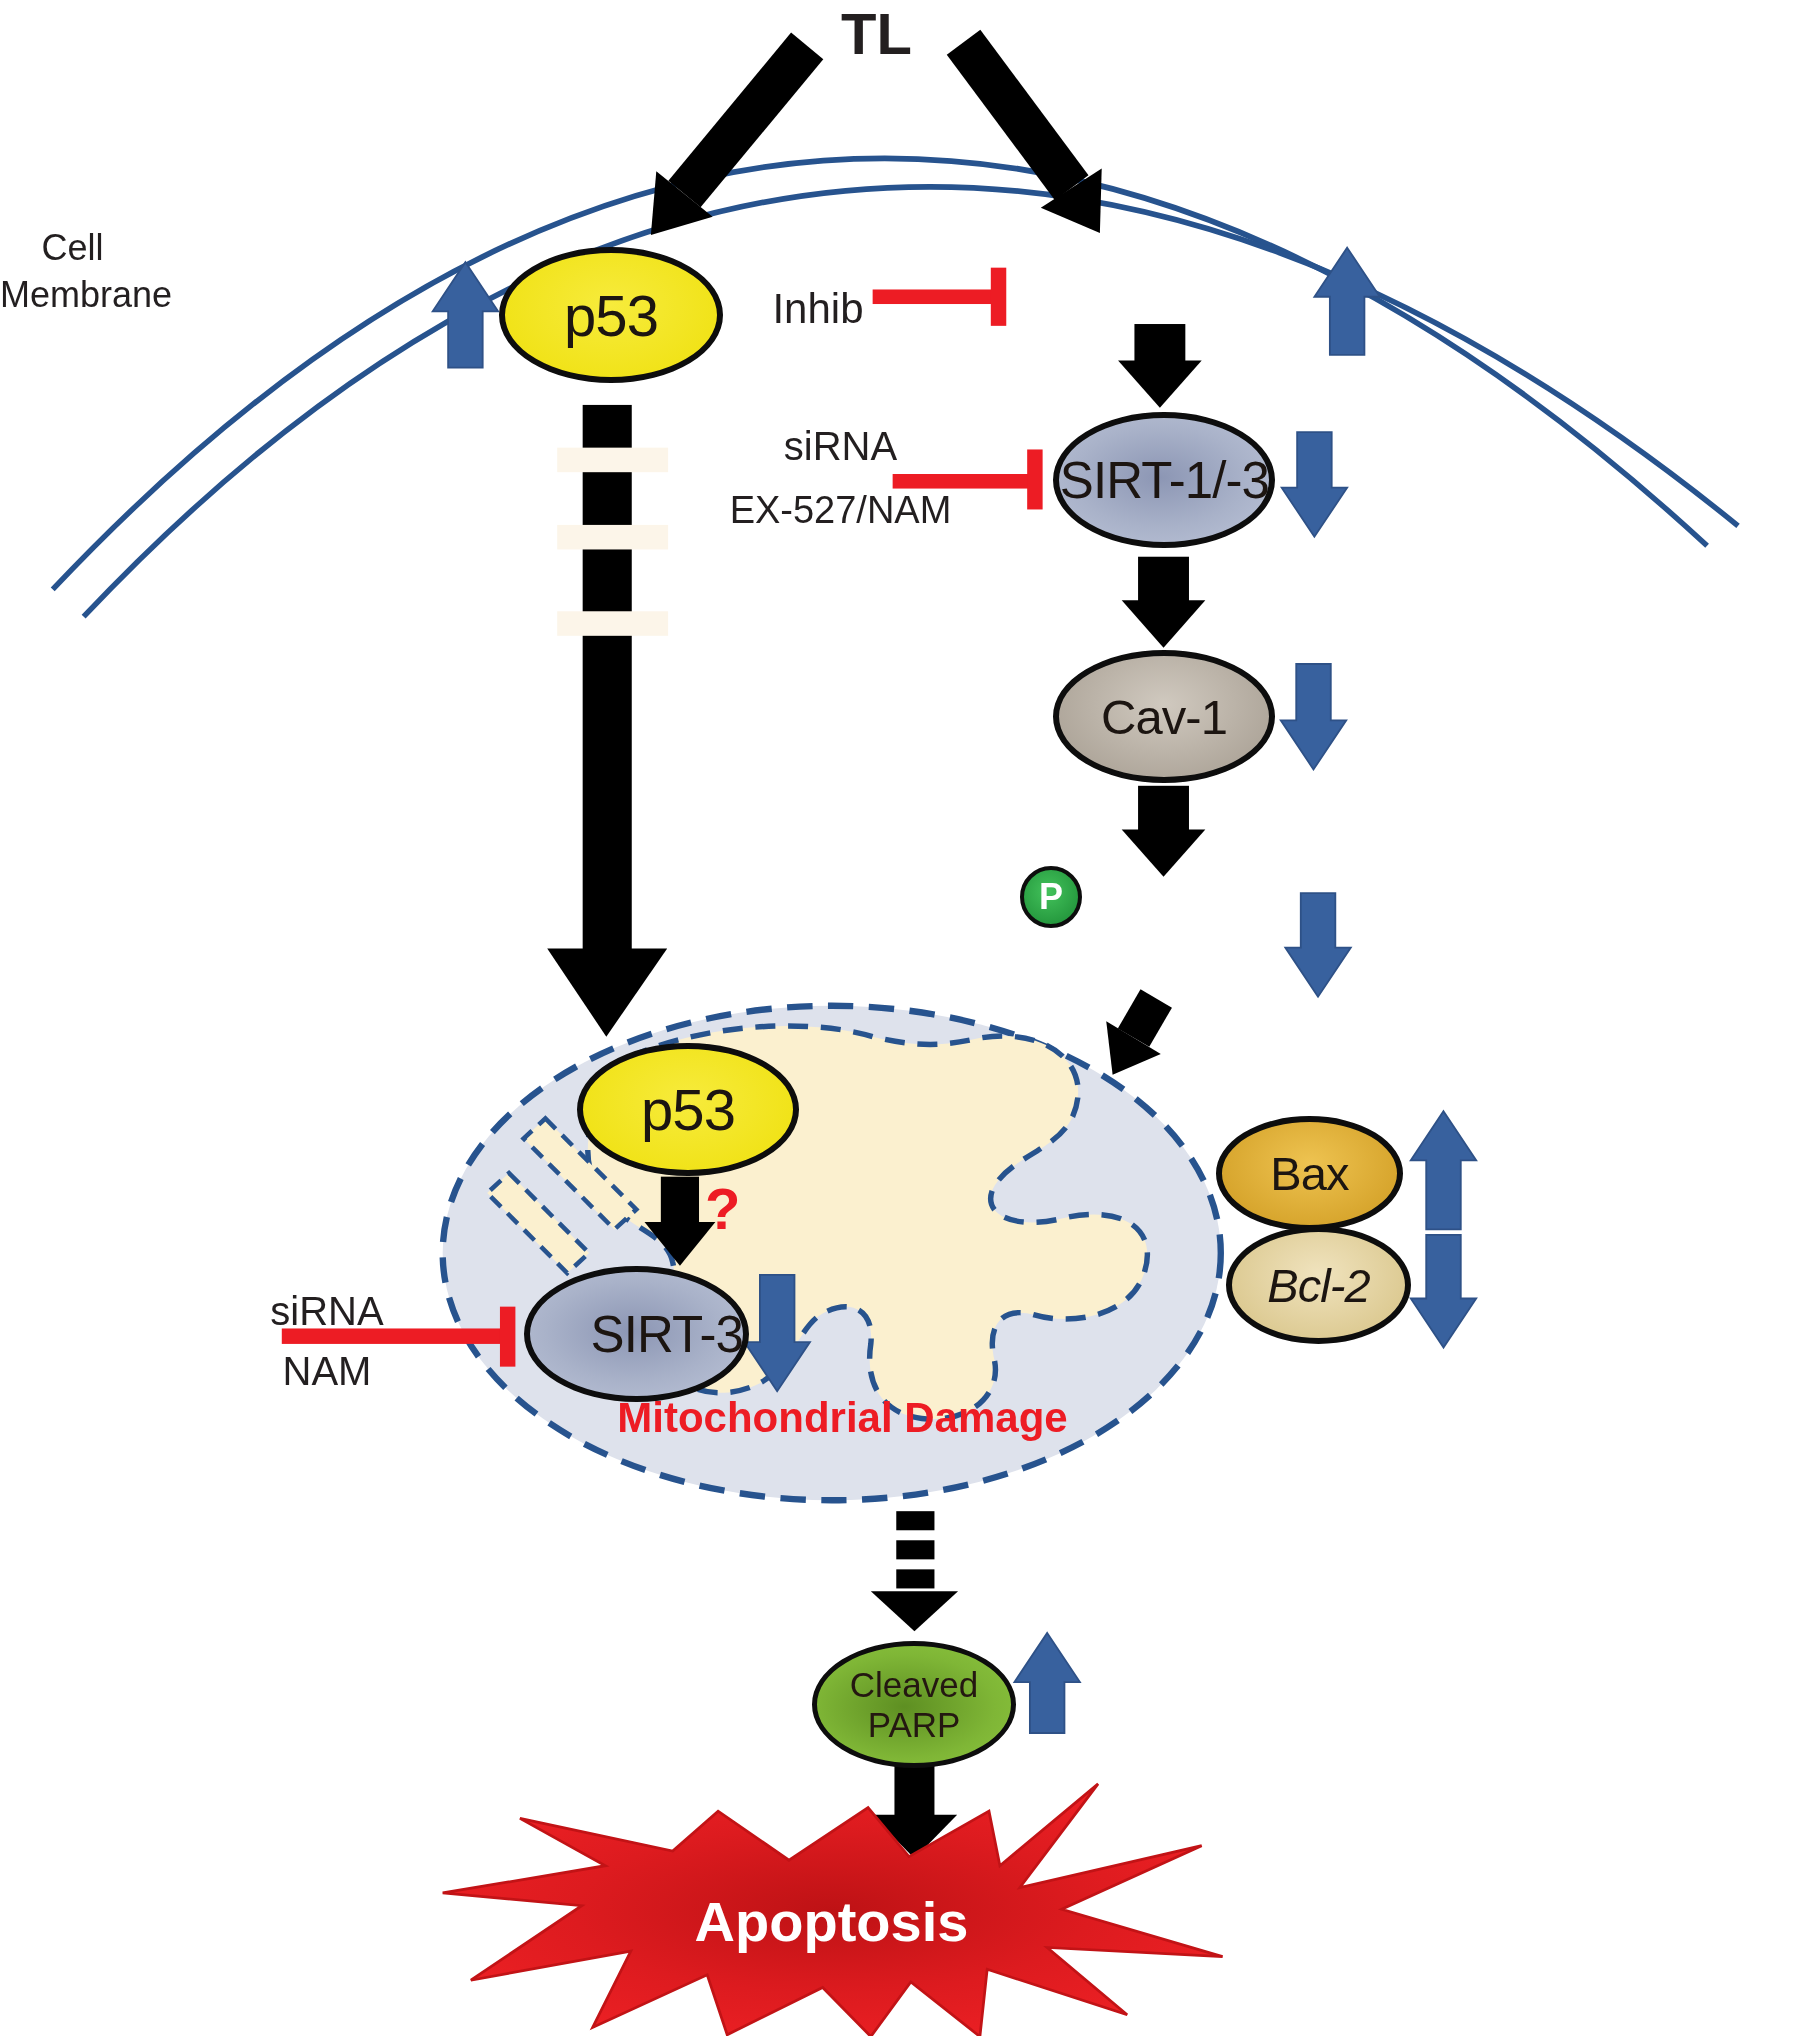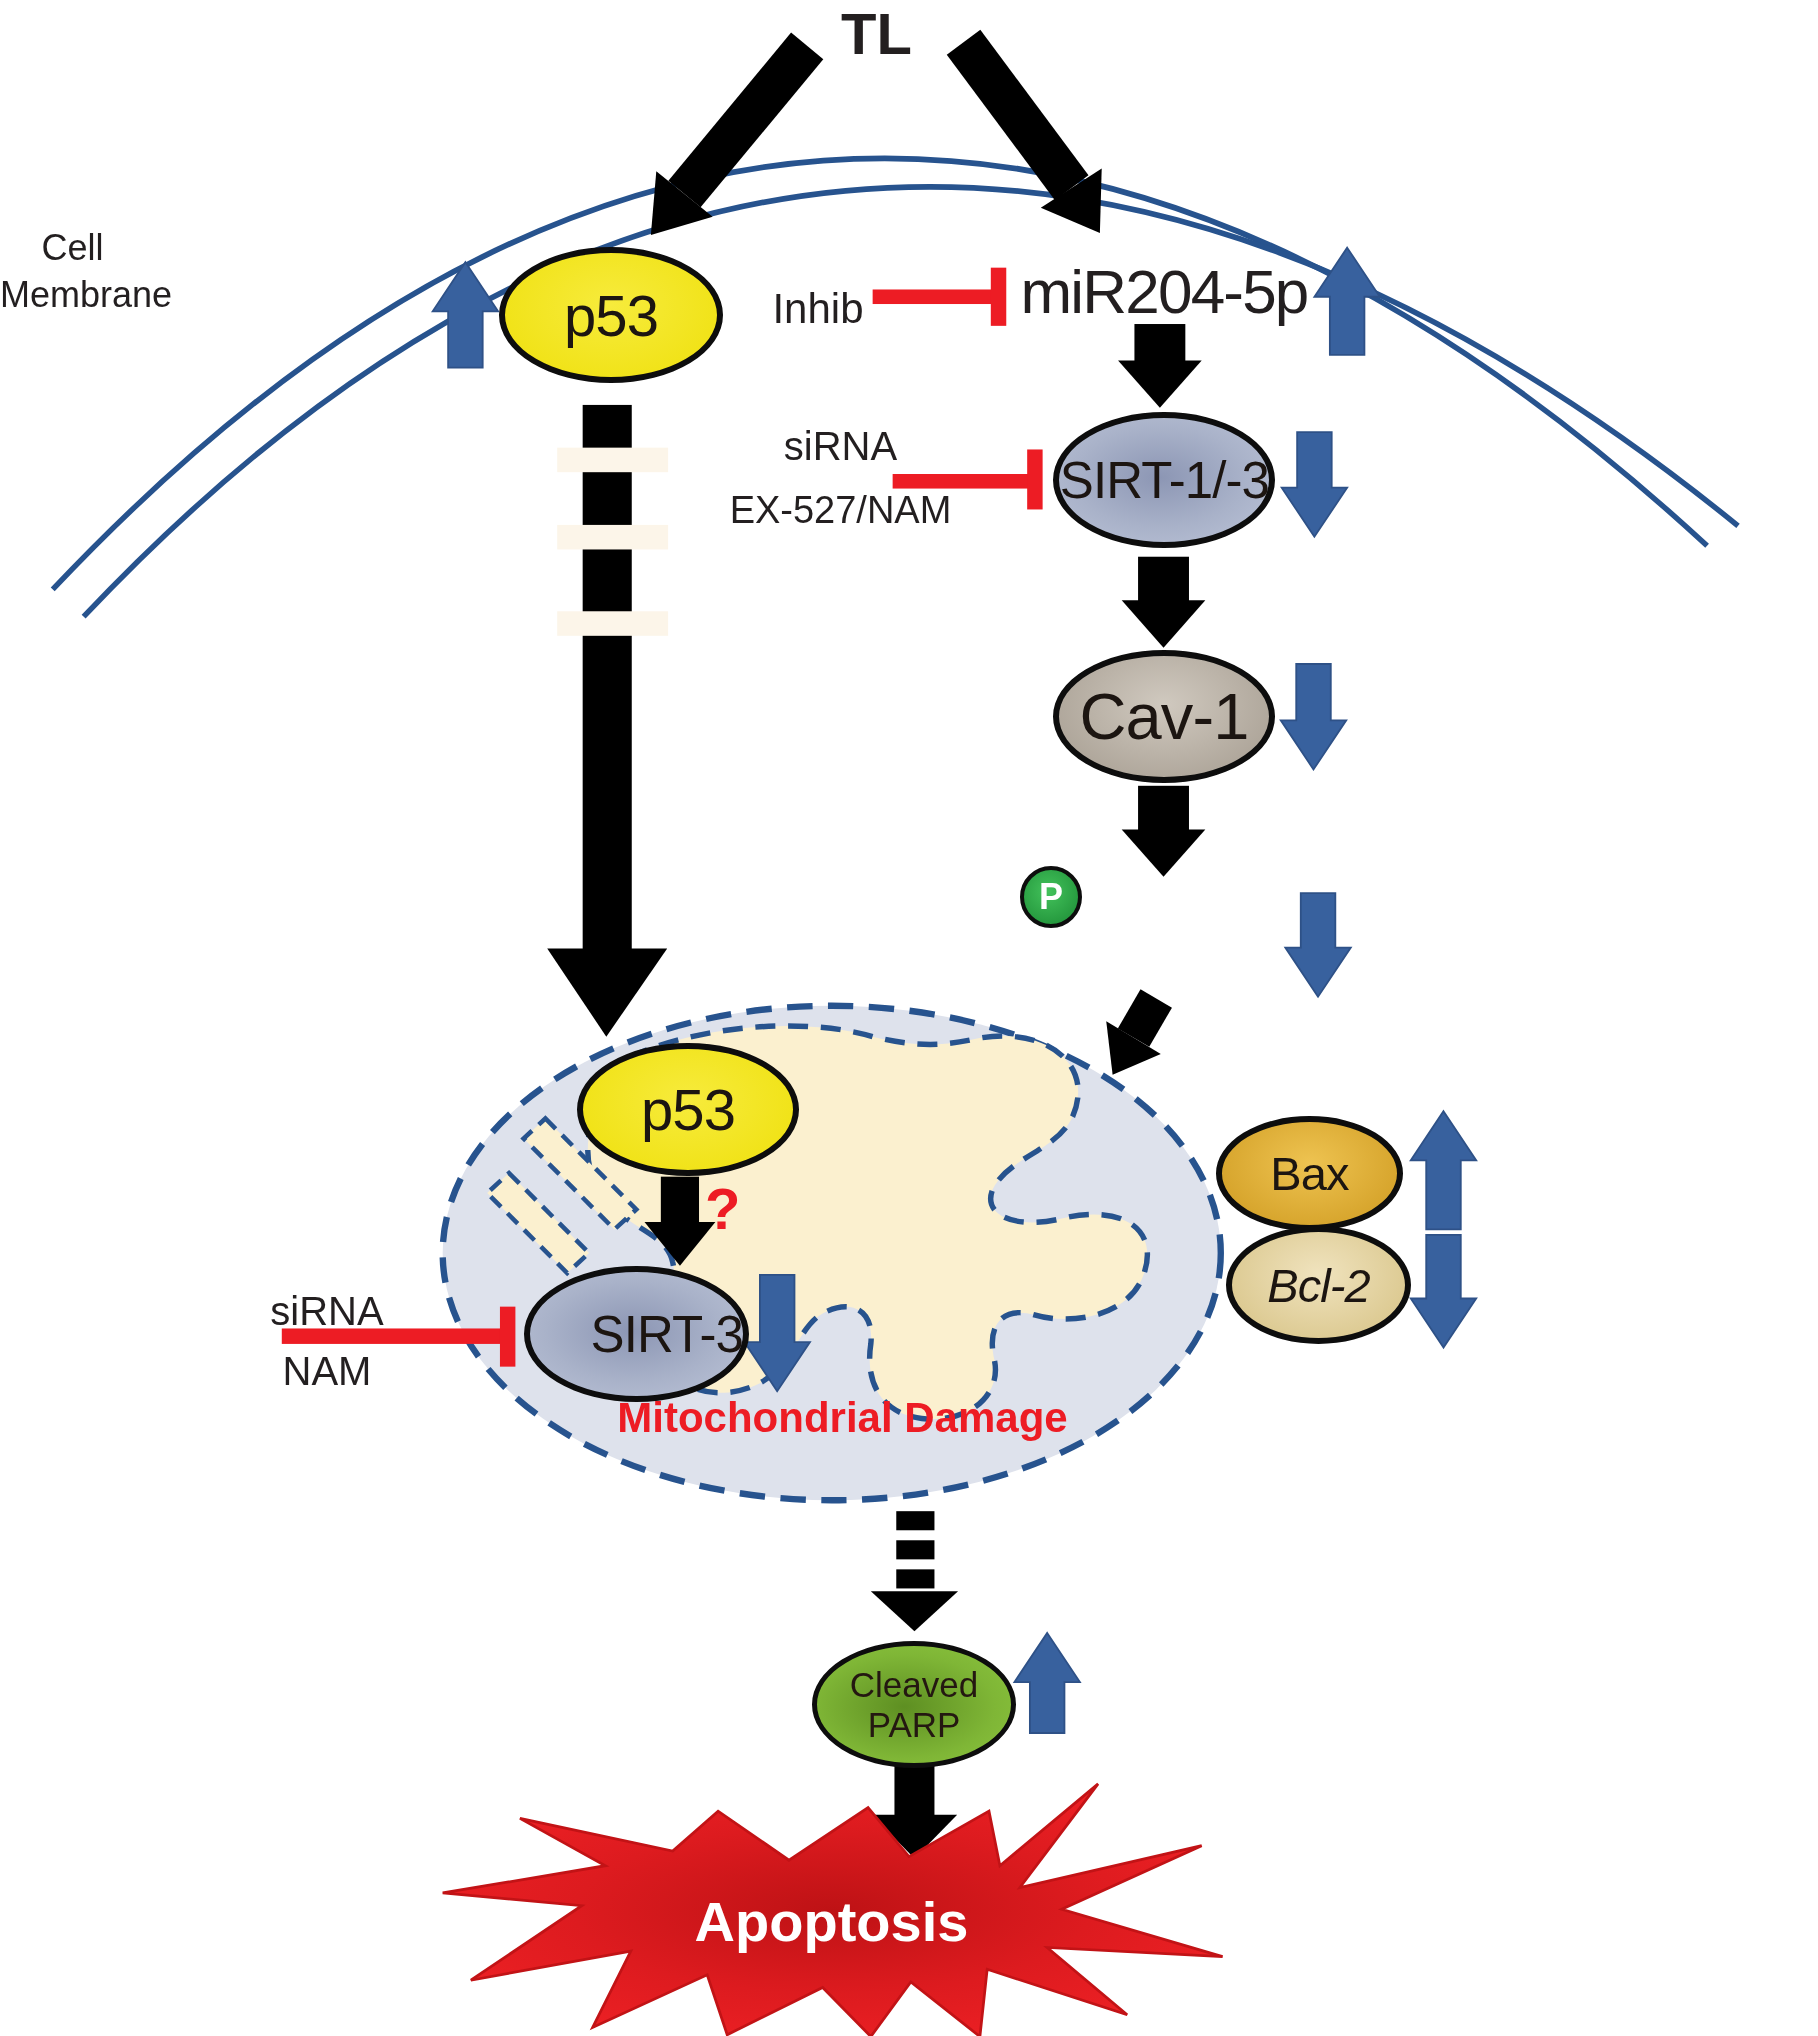--- a/index.html
+++ b/index.html
@@ -150,33 +150,32 @@
     <div>Cell</div>
     <div>Membrane</div>
   </div>
 
   <div class="node yellow" style="left:499px;top:247px;width:224px;height:136px;">
     <span class="nodetext" style="font-size:58px;">p53</span>
   </div>
 
   <div class="lbl" style="left:759px;top:285px;width:118px;text-align:center;font-size:42px;">Inhib</div>
 
-  <div class="lbl" style="left:1007px;top:256px;width:314px;text-align:center;font-size:62px;letter-spacing:-1.8px;">miR204-5p</div>
 
   <div class="lbl" style="left:727px;top:424px;width:227px;text-align:center;">
     <div style="font-size:40px;">siRNA</div>
     <div style="font-size:38px;margin-top:20px;">EX-527/NAM</div>
   </div>
 
   <div class="node bluegray" style="left:1053px;top:412px;width:222px;height:136px;">
     <span class="nodetext" style="font-size:51px;">SIRT-1/-3</span>
   </div>
 
   <div class="node warmgray" style="left:1053px;top:650px;width:222px;height:133px;">
-    <span class="nodetext" style="font-size:65px;">Cav-1</span>
+    <span class="nodetext" style="font-size:49px;">Cav-1</span>
   </div>
 
   <div class="node" style="left:1020px;top:866px;width:62px;height:62px;border-width:4.5px;
               background:radial-gradient(circle at 45% 40%, #43C25B 0%, #1F9038 90%);">
     <span style="font-size:36px;font-weight:bold;color:#fff;">P</span>
   </div>
 
   <div class="node yellow" style="left:577px;top:1043px;width:222px;height:133px;">
     <span class="nodetext" style="font-size:58px;">p53</span>
   </div>

